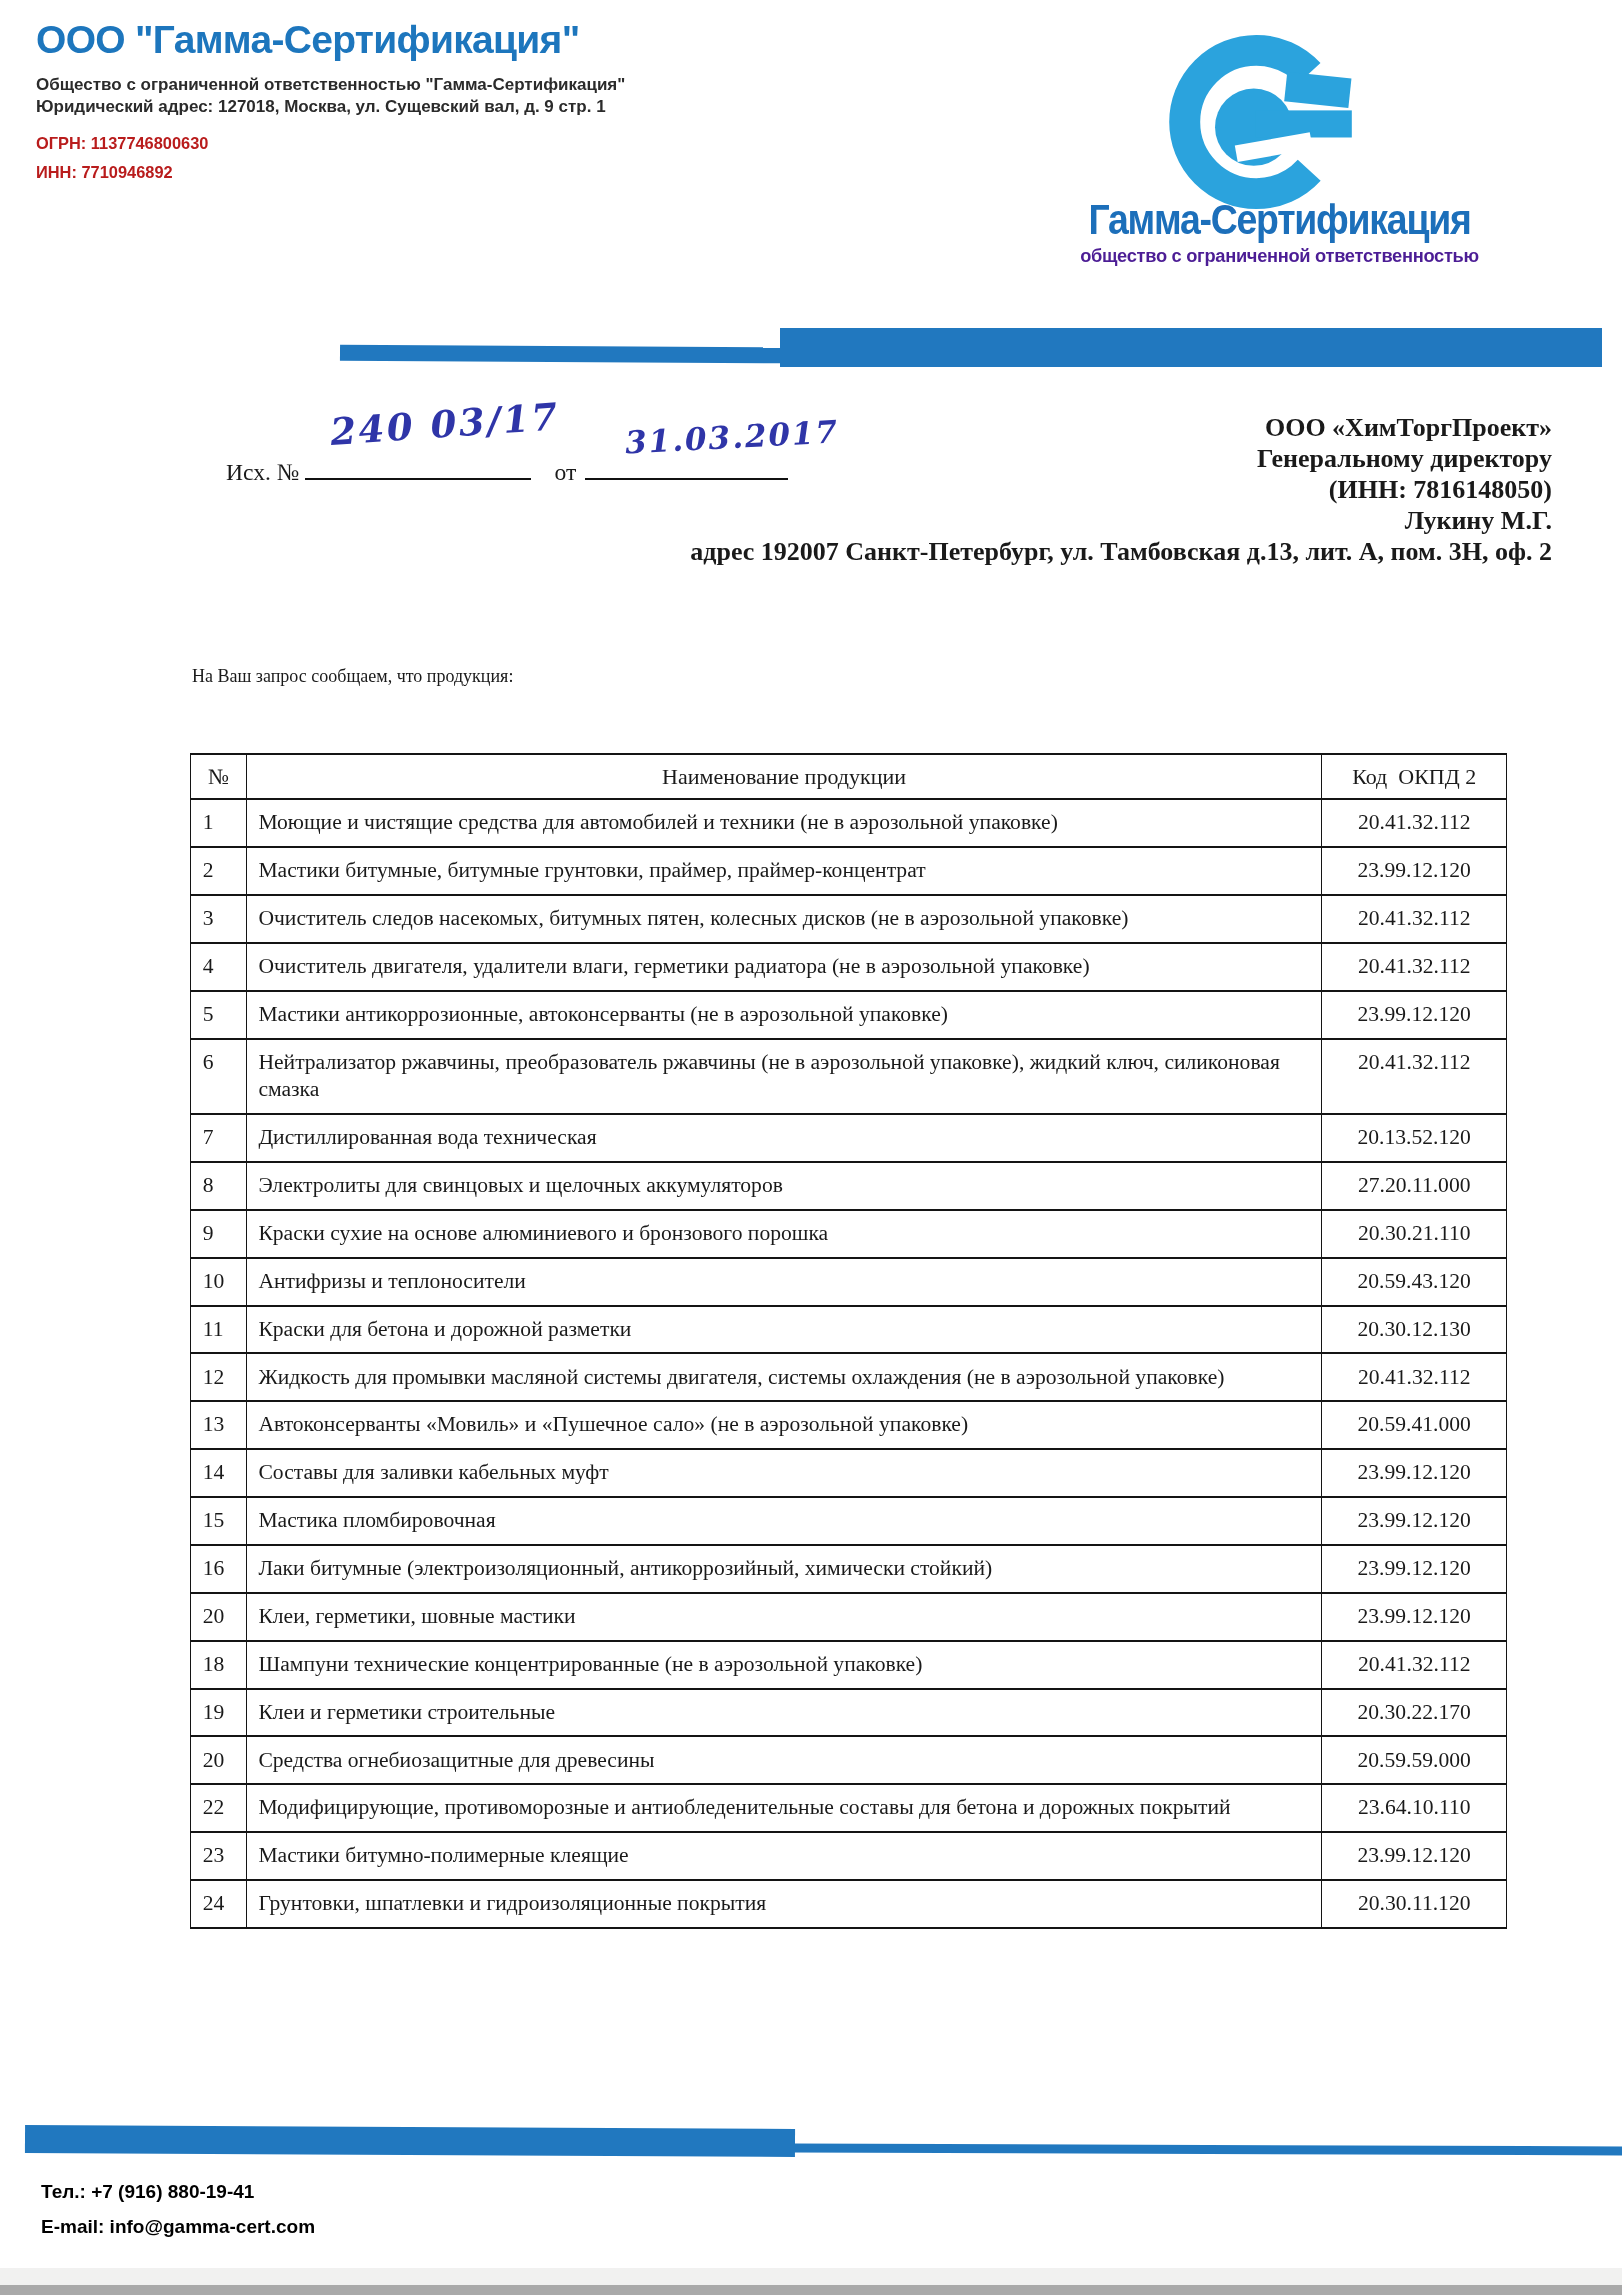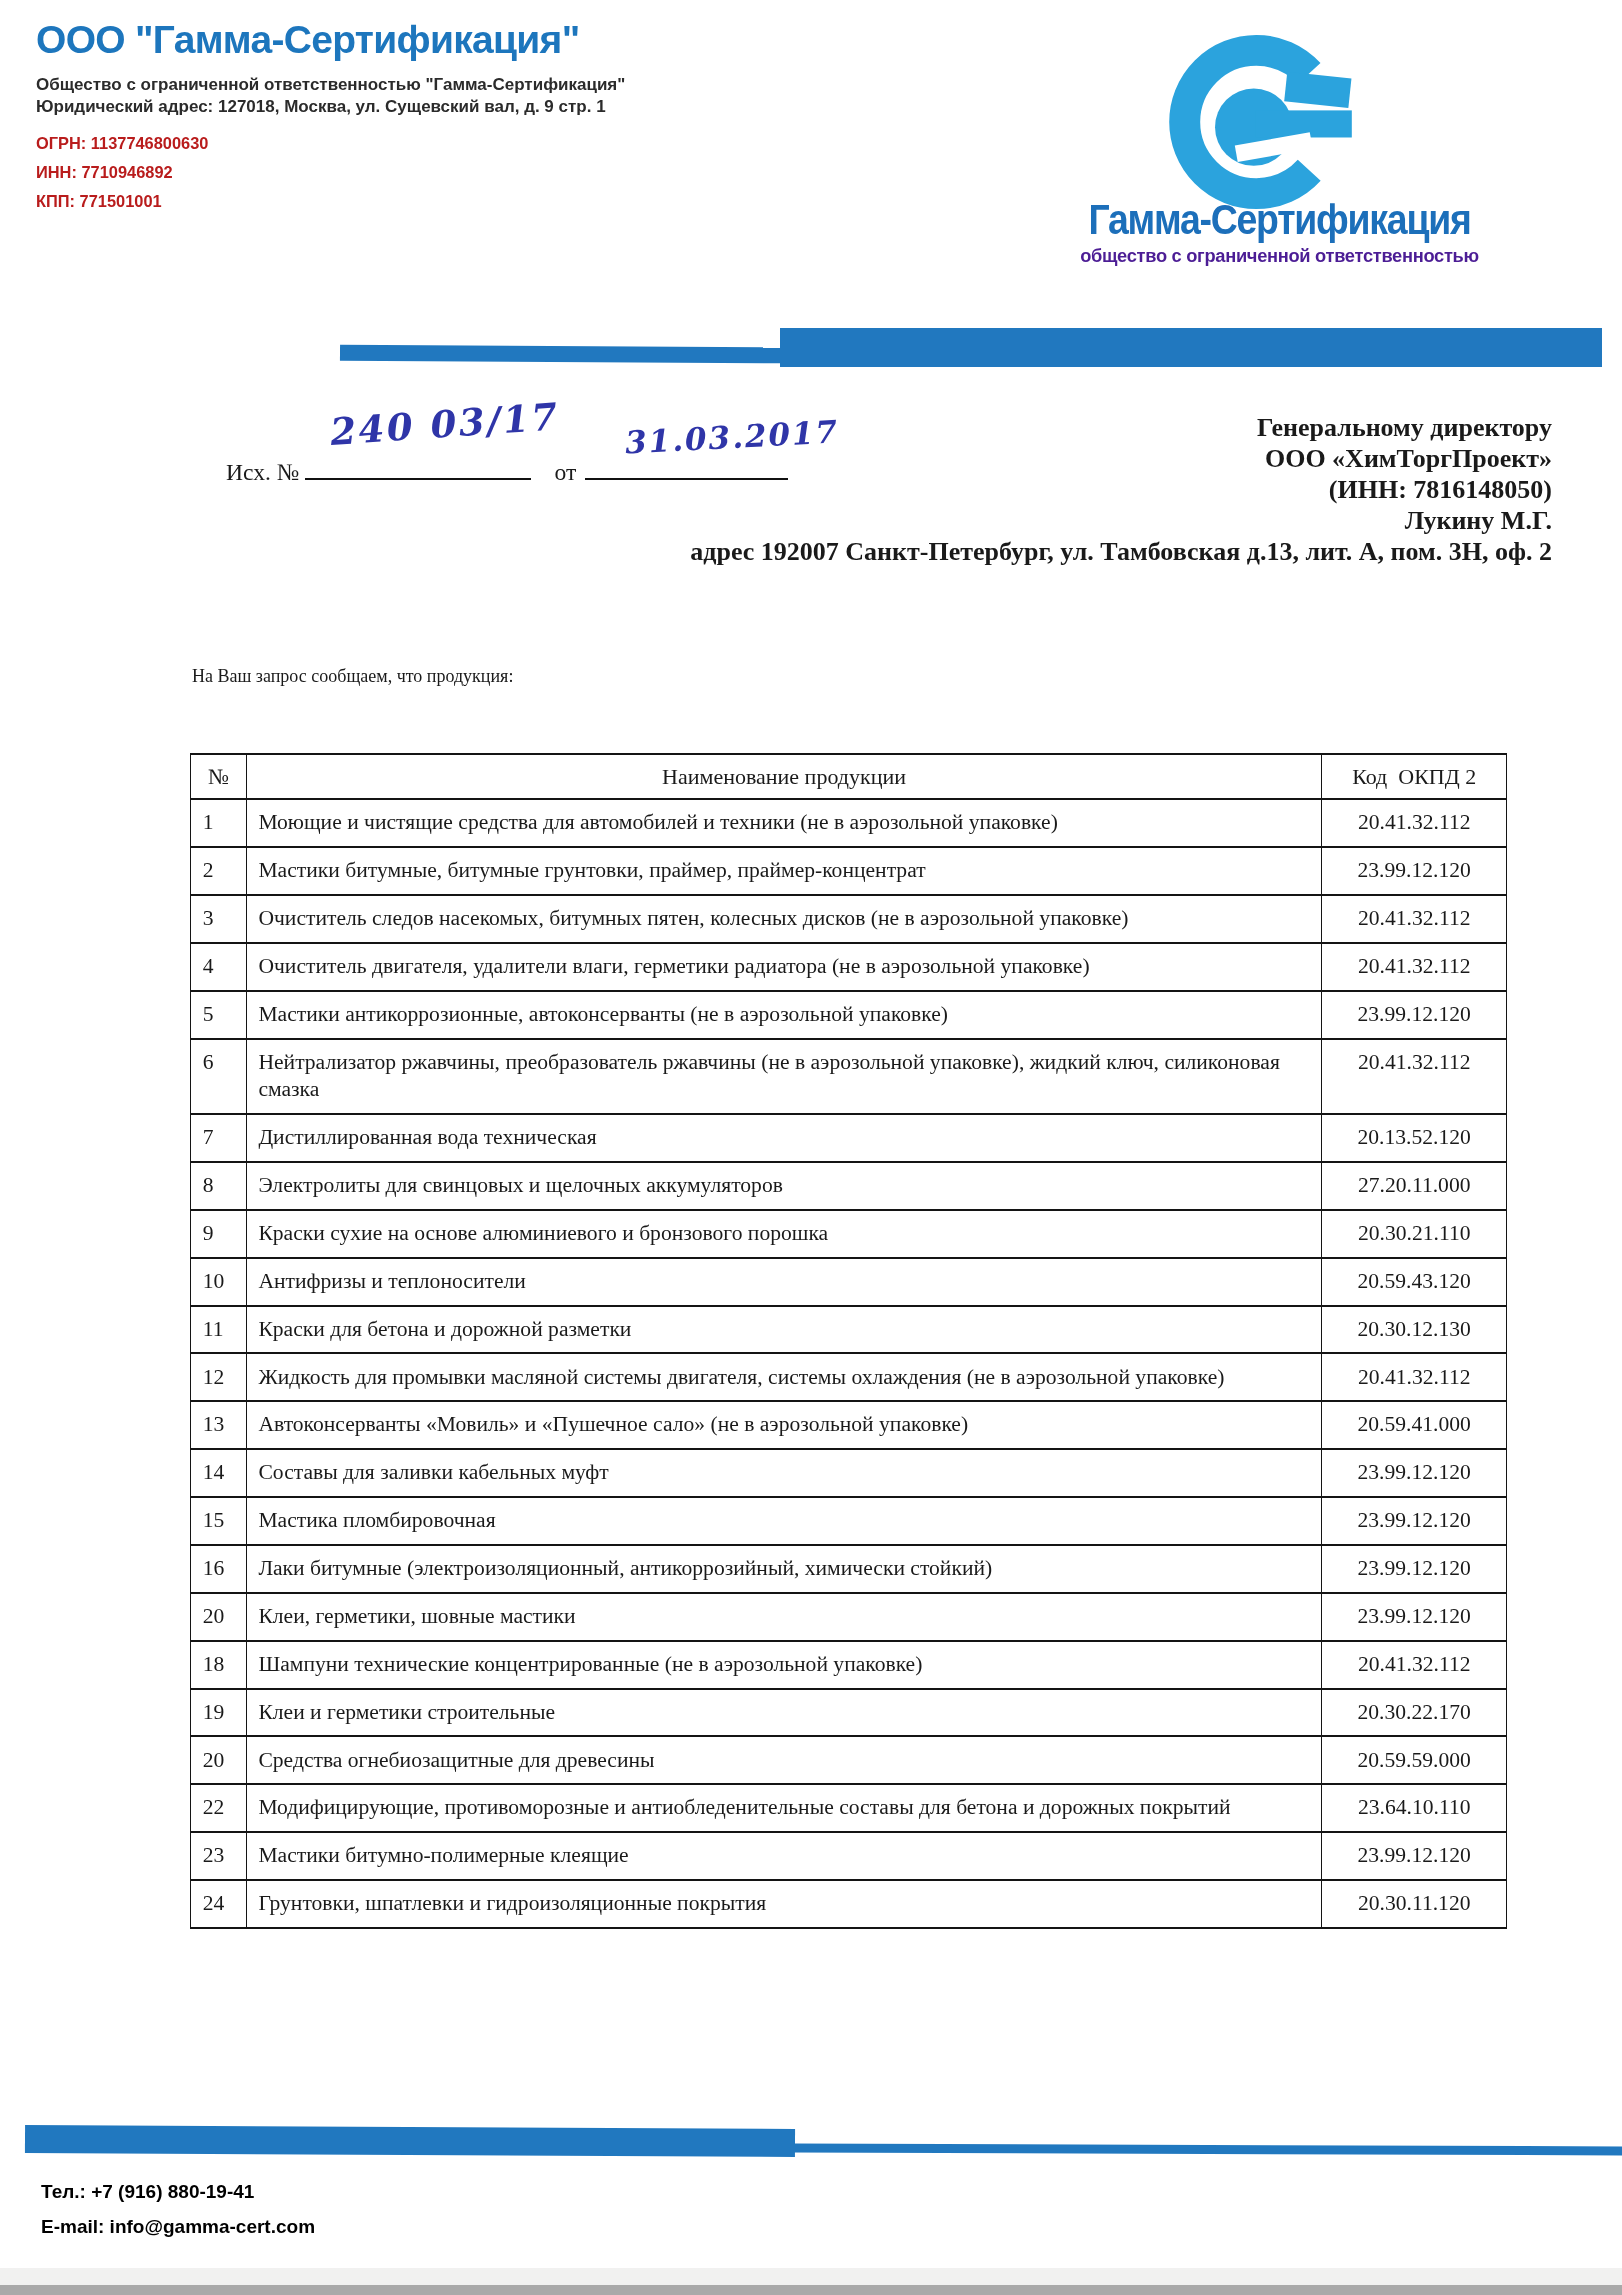--- a/index.html
+++ b/index.html
@@ -59,21 +59,20 @@
 
   <div class="letterhead">
     <div class="lh-title" style="color:#1d76bd">ООО "Гамма-Сертификация"</div>
     <div class="lh-sub">
       <div>Общество с ограниченной ответственностью "Гамма-Сертификация"</div>
       <div>Юридический адрес: 127018, Москва, ул. Сущевский вал, д. 9 стр. 1</div>
     </div>
     <div class="lh-reg">
       <div>ОГРН: 1137746800630</div>
       <div>ИНН: 7710946892</div>
-      <div>КПП: 771501001</div>
     </div>
   </div>
 
   <svg class="logo-emblem" viewBox="0 0 310 300" aria-hidden="true">
     <circle cx="140" cy="150" r="111" fill="none" stroke="#2ba3dd" stroke-width="48" stroke-dasharray="532 165" stroke-dashoffset="-82"></circle>
     <rect x="188" y="72" width="100" height="46" fill="#2ba3dd" transform="rotate(6 188 72)"></rect>
     <circle cx="136" cy="158" r="60" fill="#2ba3dd"></circle>
     <rect x="138" y="132" width="150" height="42" fill="#2ba3dd"></rect>
     <rect x="108" y="176" width="118" height="26" fill="#ffffff" transform="rotate(-10 167 189)"></rect>
   </svg>
@@ -87,22 +86,22 @@
   <div class="stripe hdr-stripe-thick" style="background:#2178bf"></div>
 
   <div class="outgoing">
     <span class="out-label">Исх. №</span><span class="blank blank-no"></span>
     <span class="out-label" style="margin-left:18px">от</span><span class="blank blank-date"></span>
   </div>
   <div class="hand hand-no" style="color:#2f35a8">240 03/17</div>
   <div class="hand hand-date" style="color:#2f35a8">31.03.2017</div>
 
   <div class="recipient">
+    <div>ООО «ХимТоргПроект»</div>
     <div>Генеральному директору</div>
-    <div>ООО «ХимТоргПроект»</div>
     <div>(ИНН: 7816148050)</div>
     <div>Лукину М.Г.</div>
     <div>адрес 192007 Санкт-Петербург, ул. Тамбовская д.13, лит. А, пом. 3Н, оф. 2</div>
   </div>
 
   <div class="intro">На Ваш запрос сообщаем, что продукция:</div>
 
   <table class="tbl">
     <thead>
       <tr>

